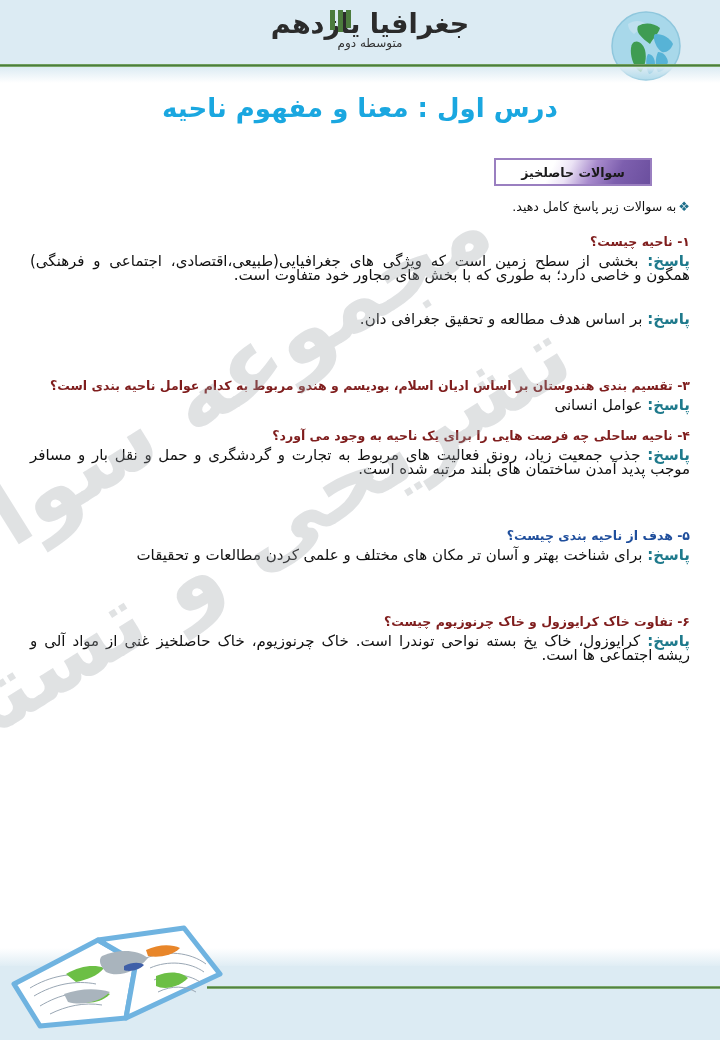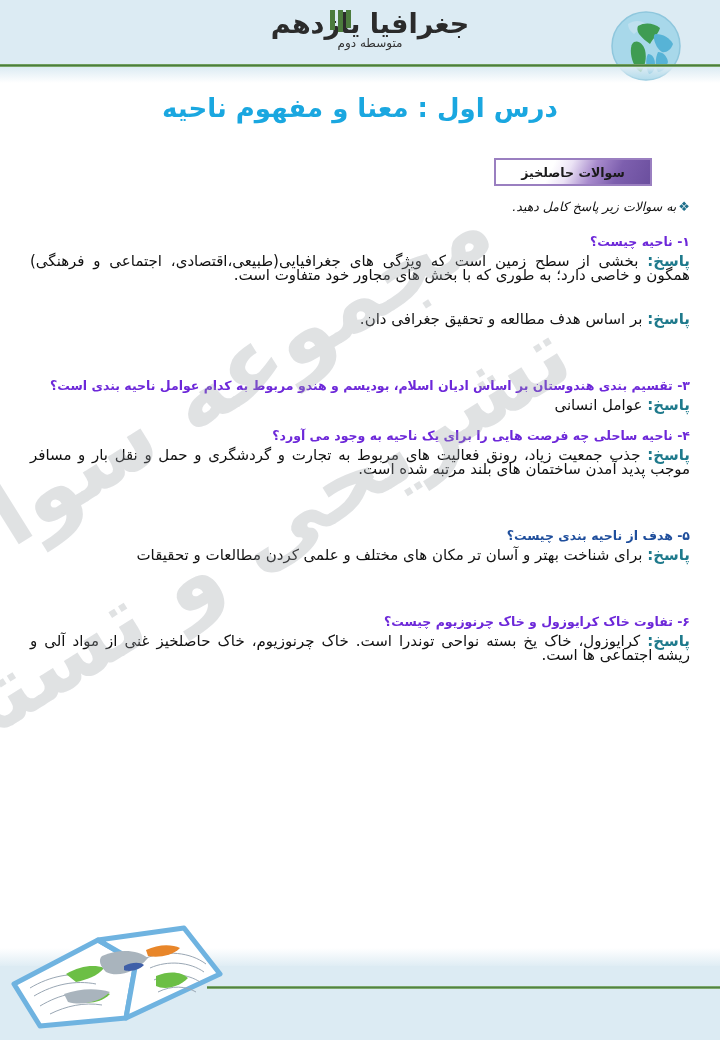--- a/index.html
+++ b/index.html
@@ -141,37 +141,36 @@
     width: 660px;
     direction: rtl;
   }
   .instruction {
     text-align: right;
     font-size: 12.5px;
     color: #111111;
     font-weight: normal;
     line-height: 22px;
     margin-bottom: 12px;
-    font-style: italic;
   }
   .instruction .flower {
     color: #1f6f8b;
     font-size: 13px;
     margin-left: 2px;
   }
 
   .q {
     font-size: 12.5px;
     font-weight: bold;
     line-height: 24px;
     text-align: justify;
     text-align-last: right;
     direction: rtl;
   }
-  .q.red   { color: #6d28d9; }
+  .q.red   { color: #7f1d1d; }
   .q.blue  { color: #1f4e9c; }
   .q.center-short { text-align: right; }
 
   .a {
     font-size: 15px;
     color: #111111;
     line-height: 14px;
     text-align: justify;
     text-align-last: right;
     direction: rtl;

